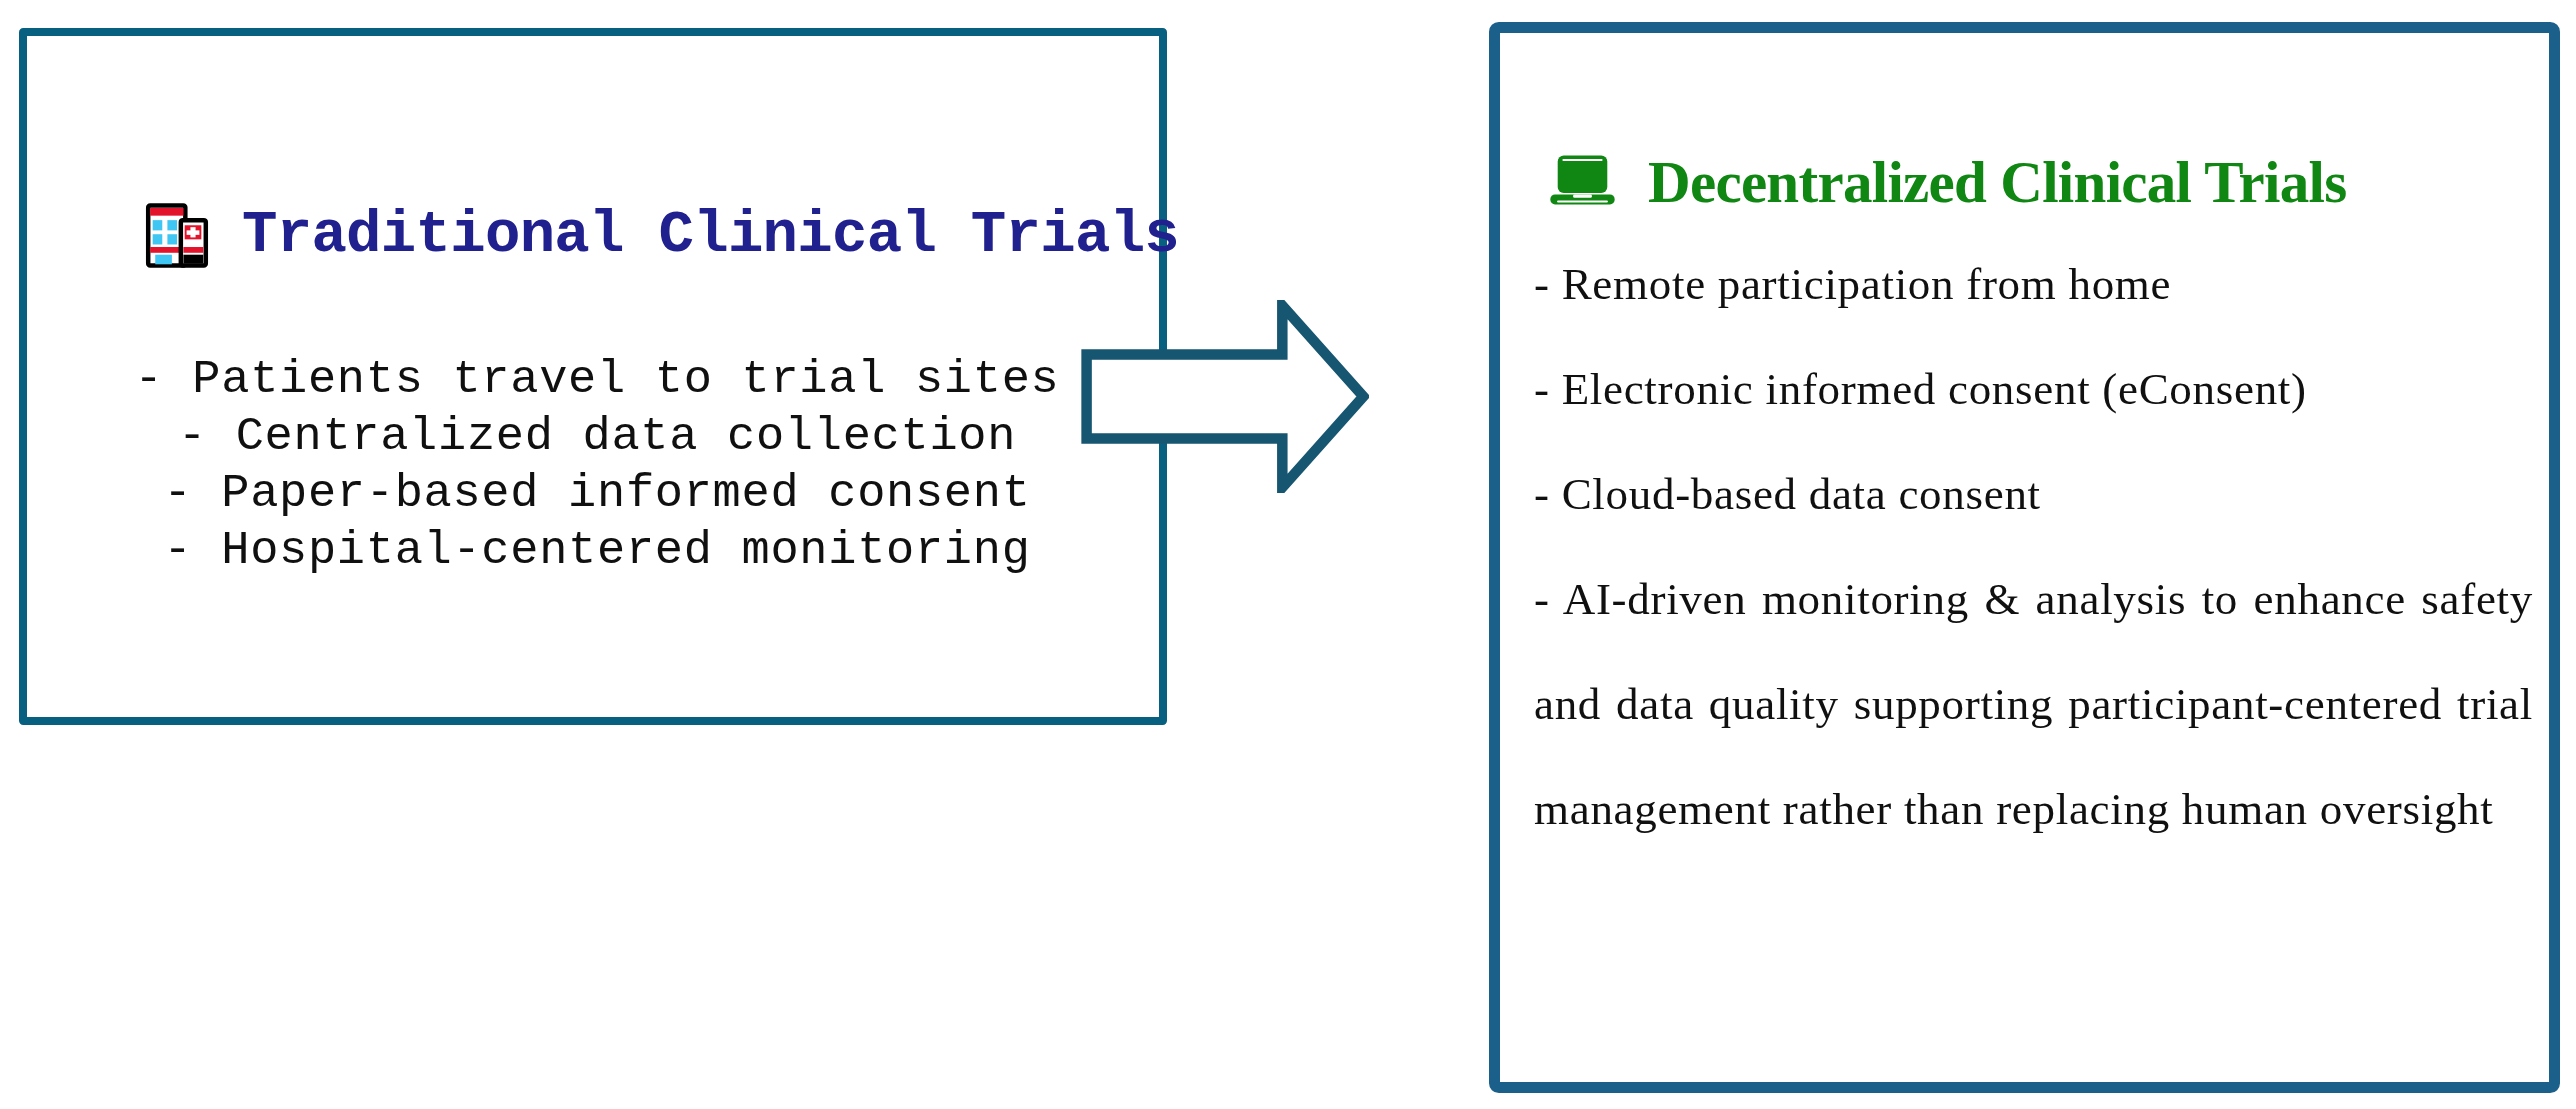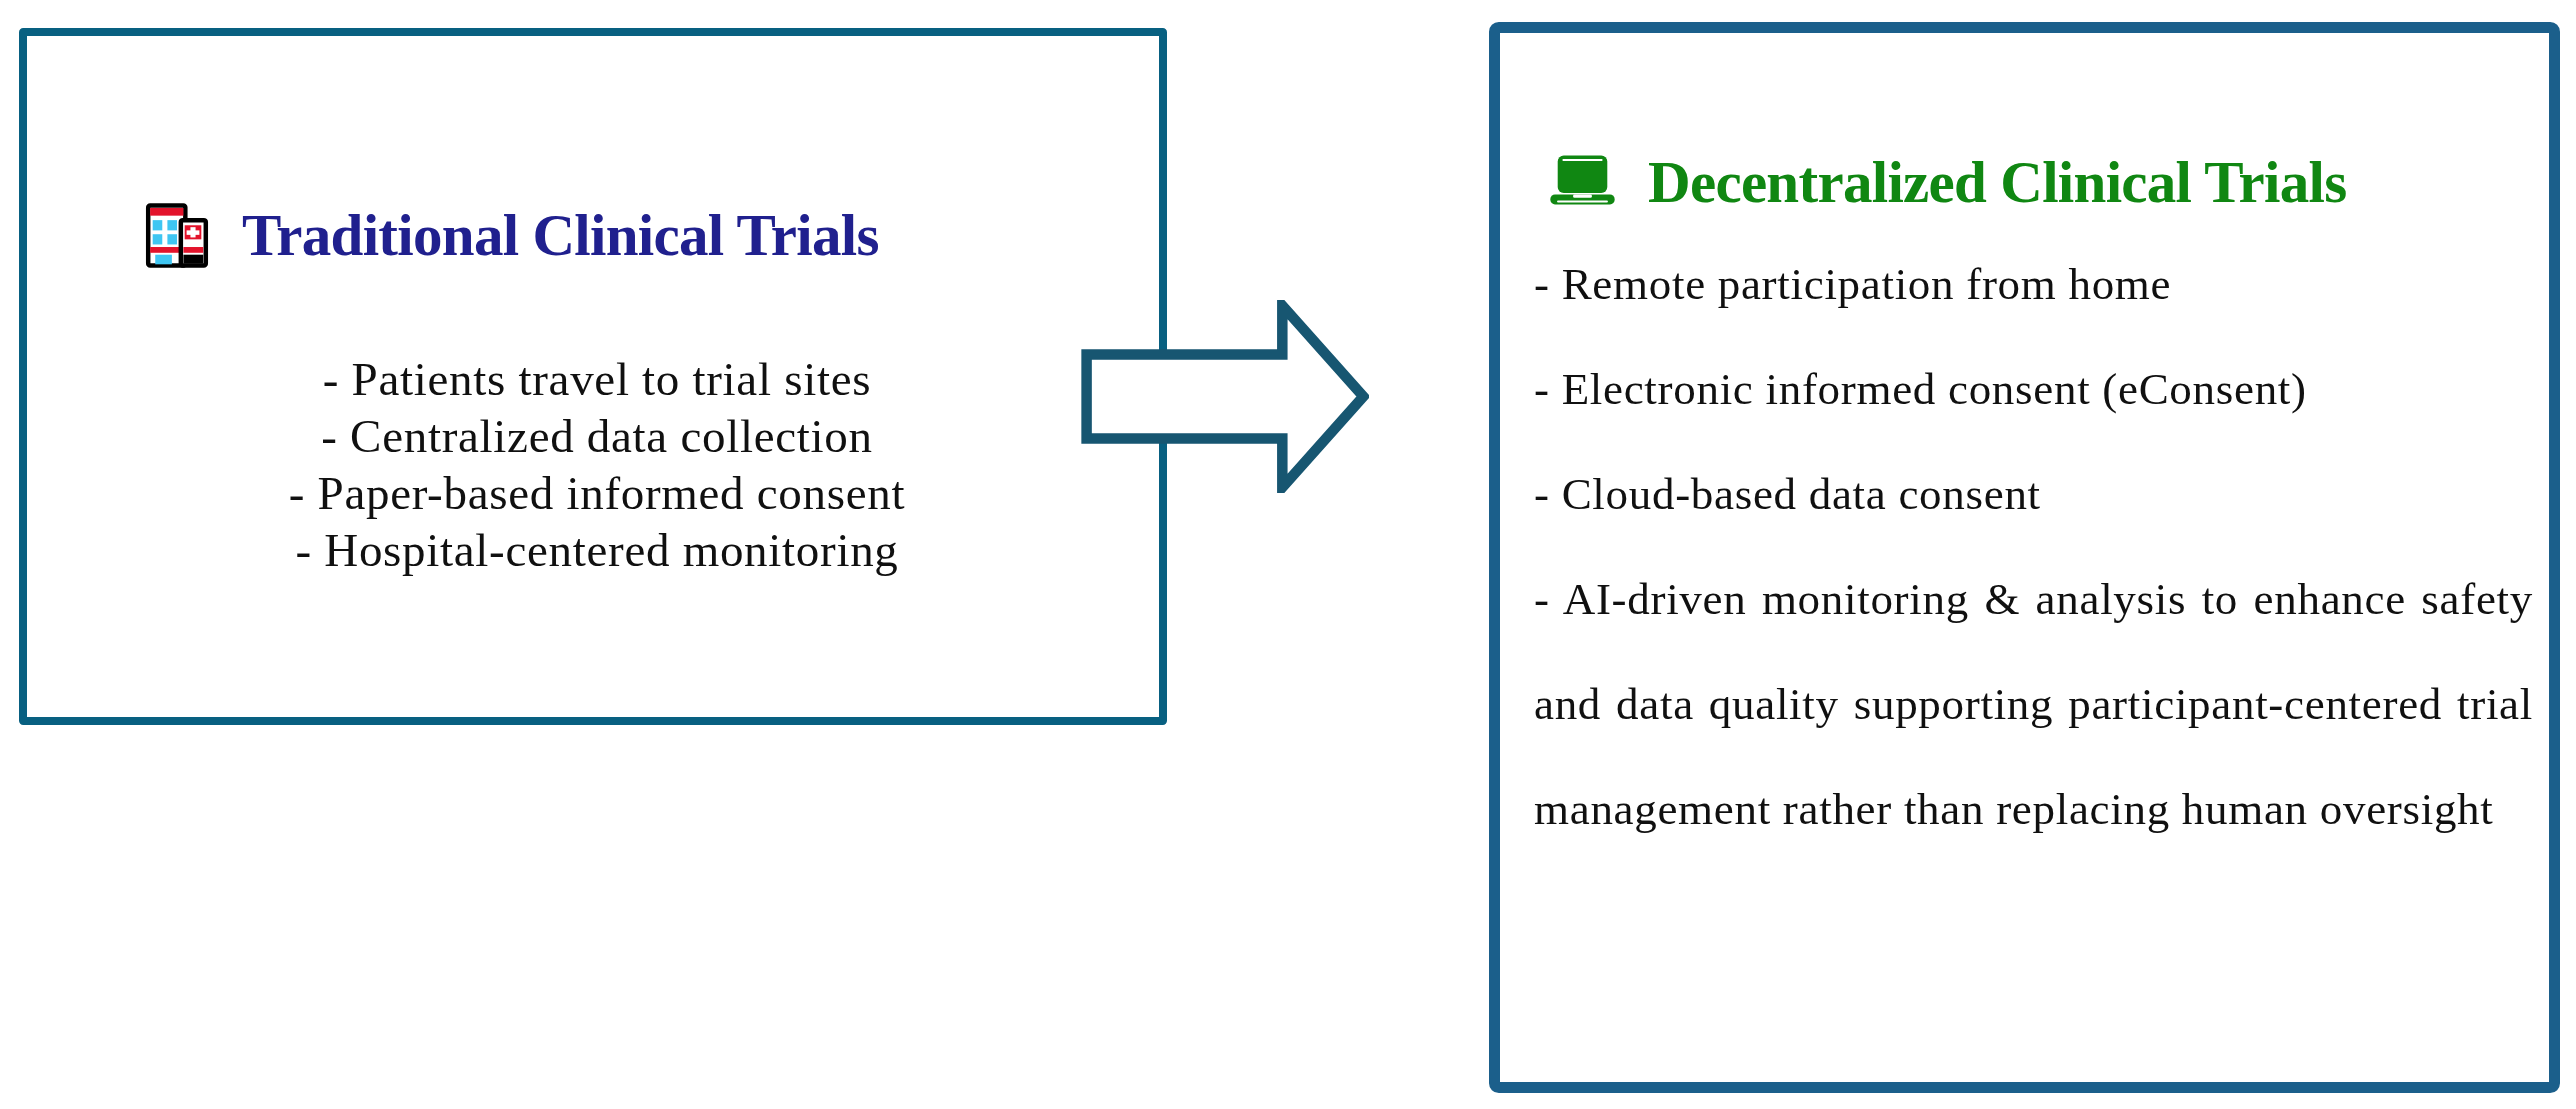--- a/index.html
+++ b/index.html
@@ -9,20 +9,21 @@
     font-family:"Liberation Serif","DejaVu Serif",serif;
     overflow:hidden;
   }
 
   
   .box{position:absolute;box-sizing:border-box;background:#fff;}
   #traditional-box{
     left:19px;top:28px;width:1148px;height:697px;
     border:8.4px solid var(--trad-border,#086081);
     border-radius:4.2px;
+    font-family:Liberation Mono, monospace;
   }
   #decentralized-box{
     left:1489px;top:22.4px;width:1071px;height:1071px;
     border:11.2px solid var(--dec-border,#1B5F8B);
     border-radius:9.8px;
   }
 
   
   .trad-header{
     position:absolute;left:118px;top:166px;

